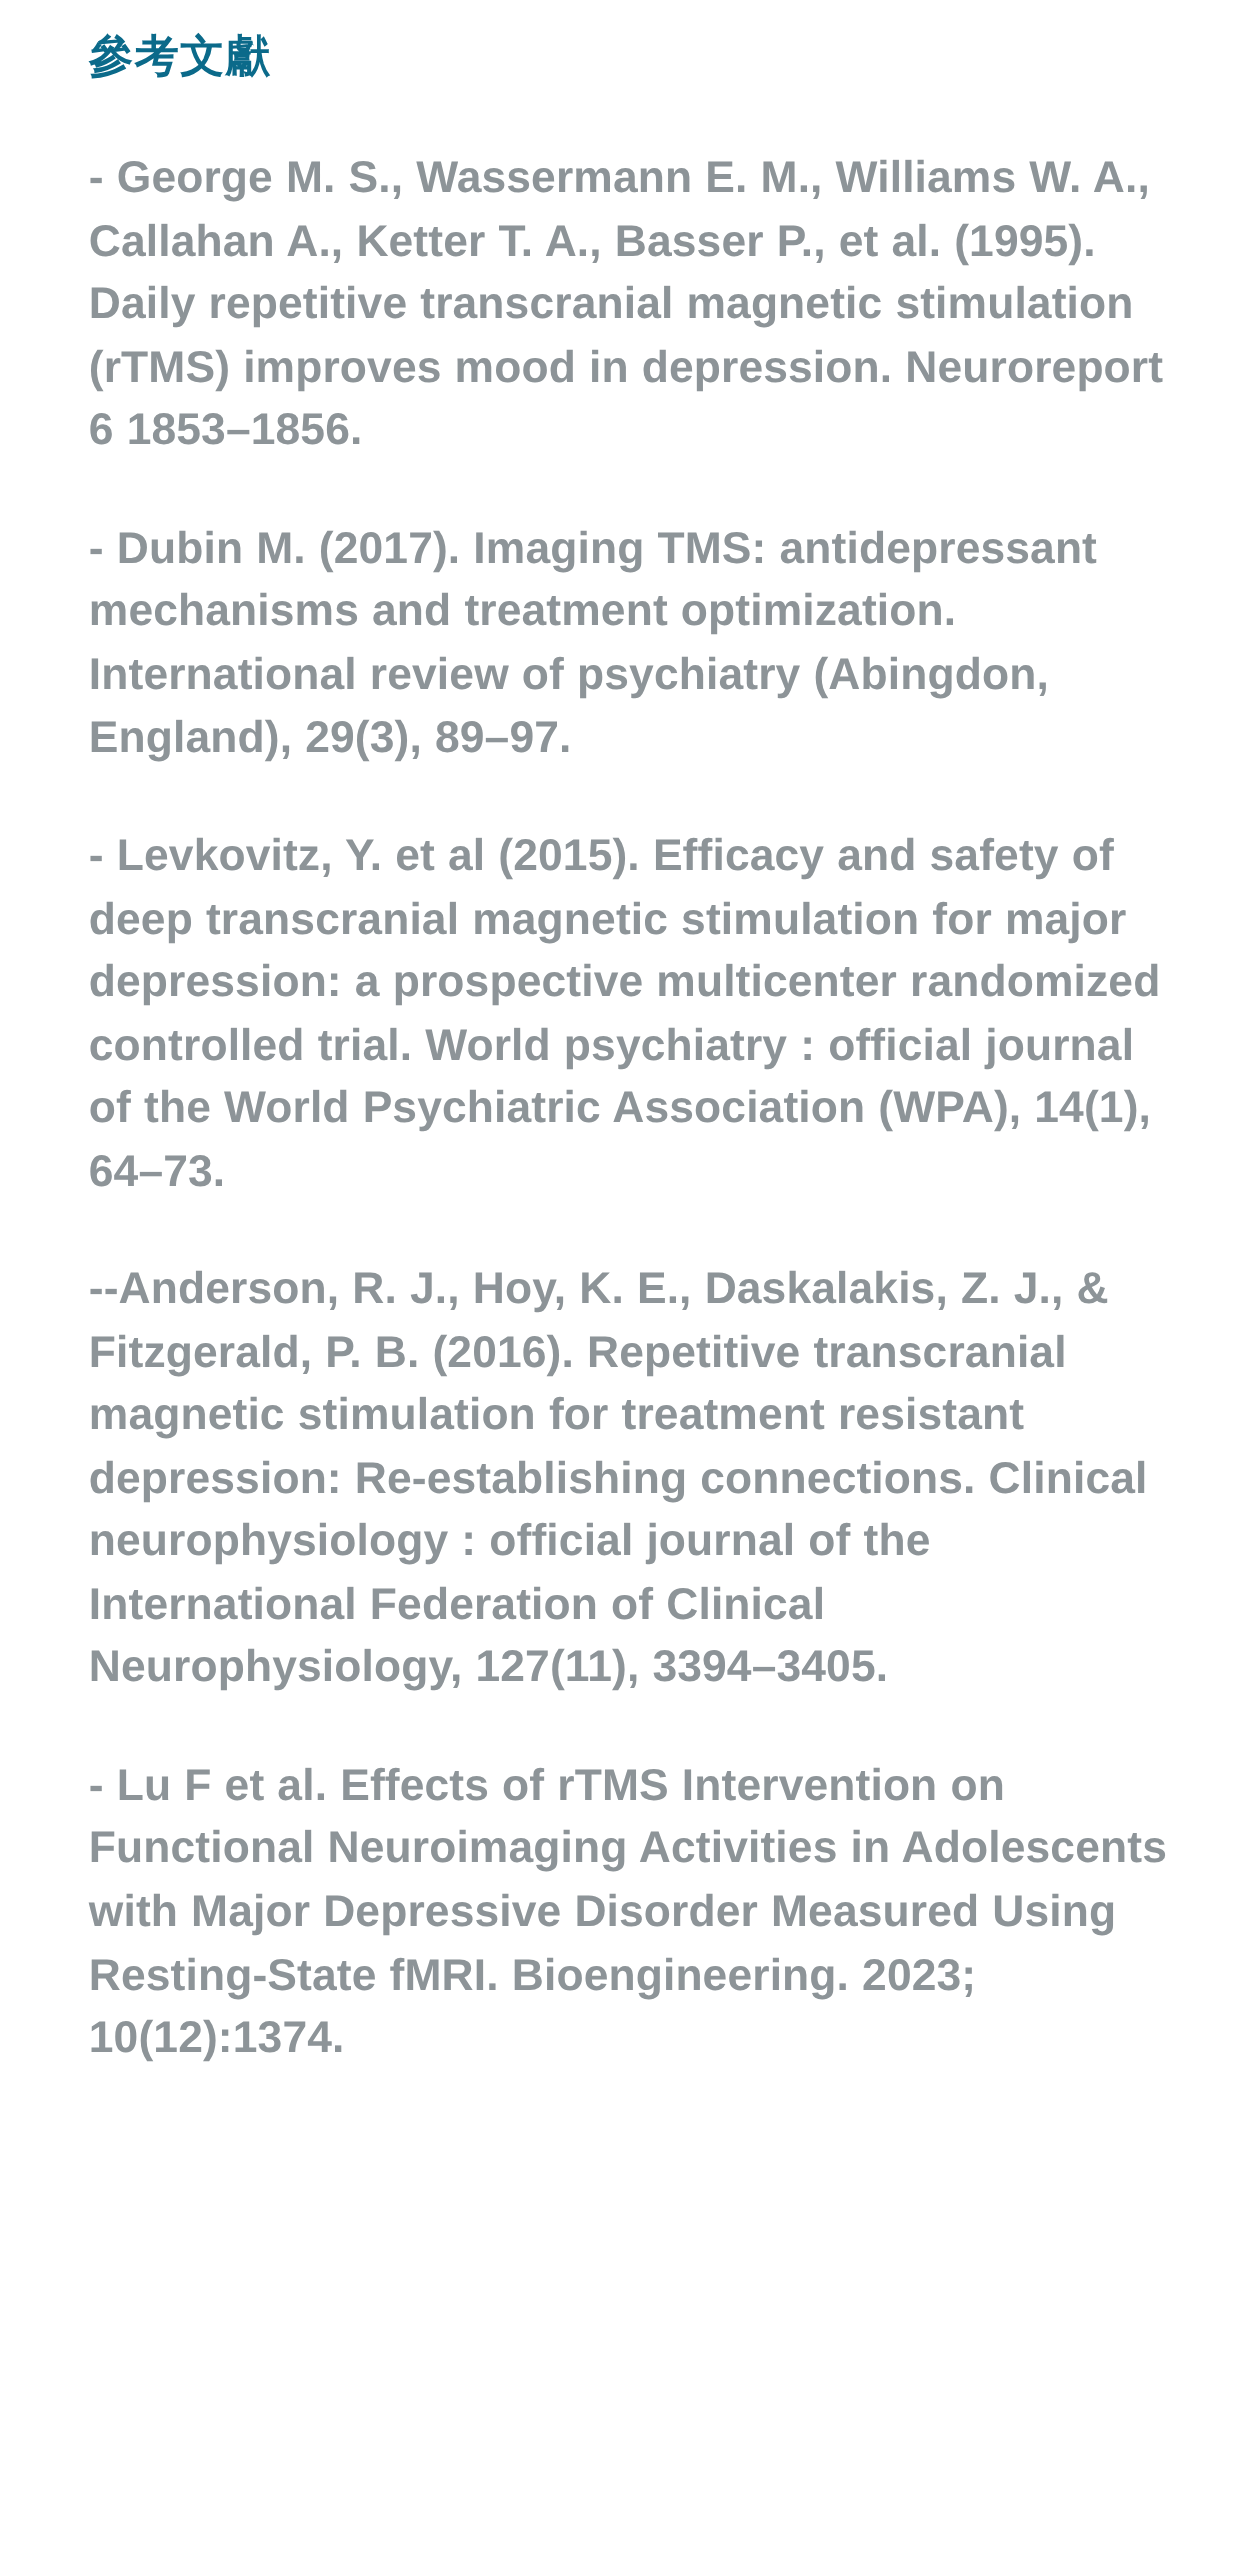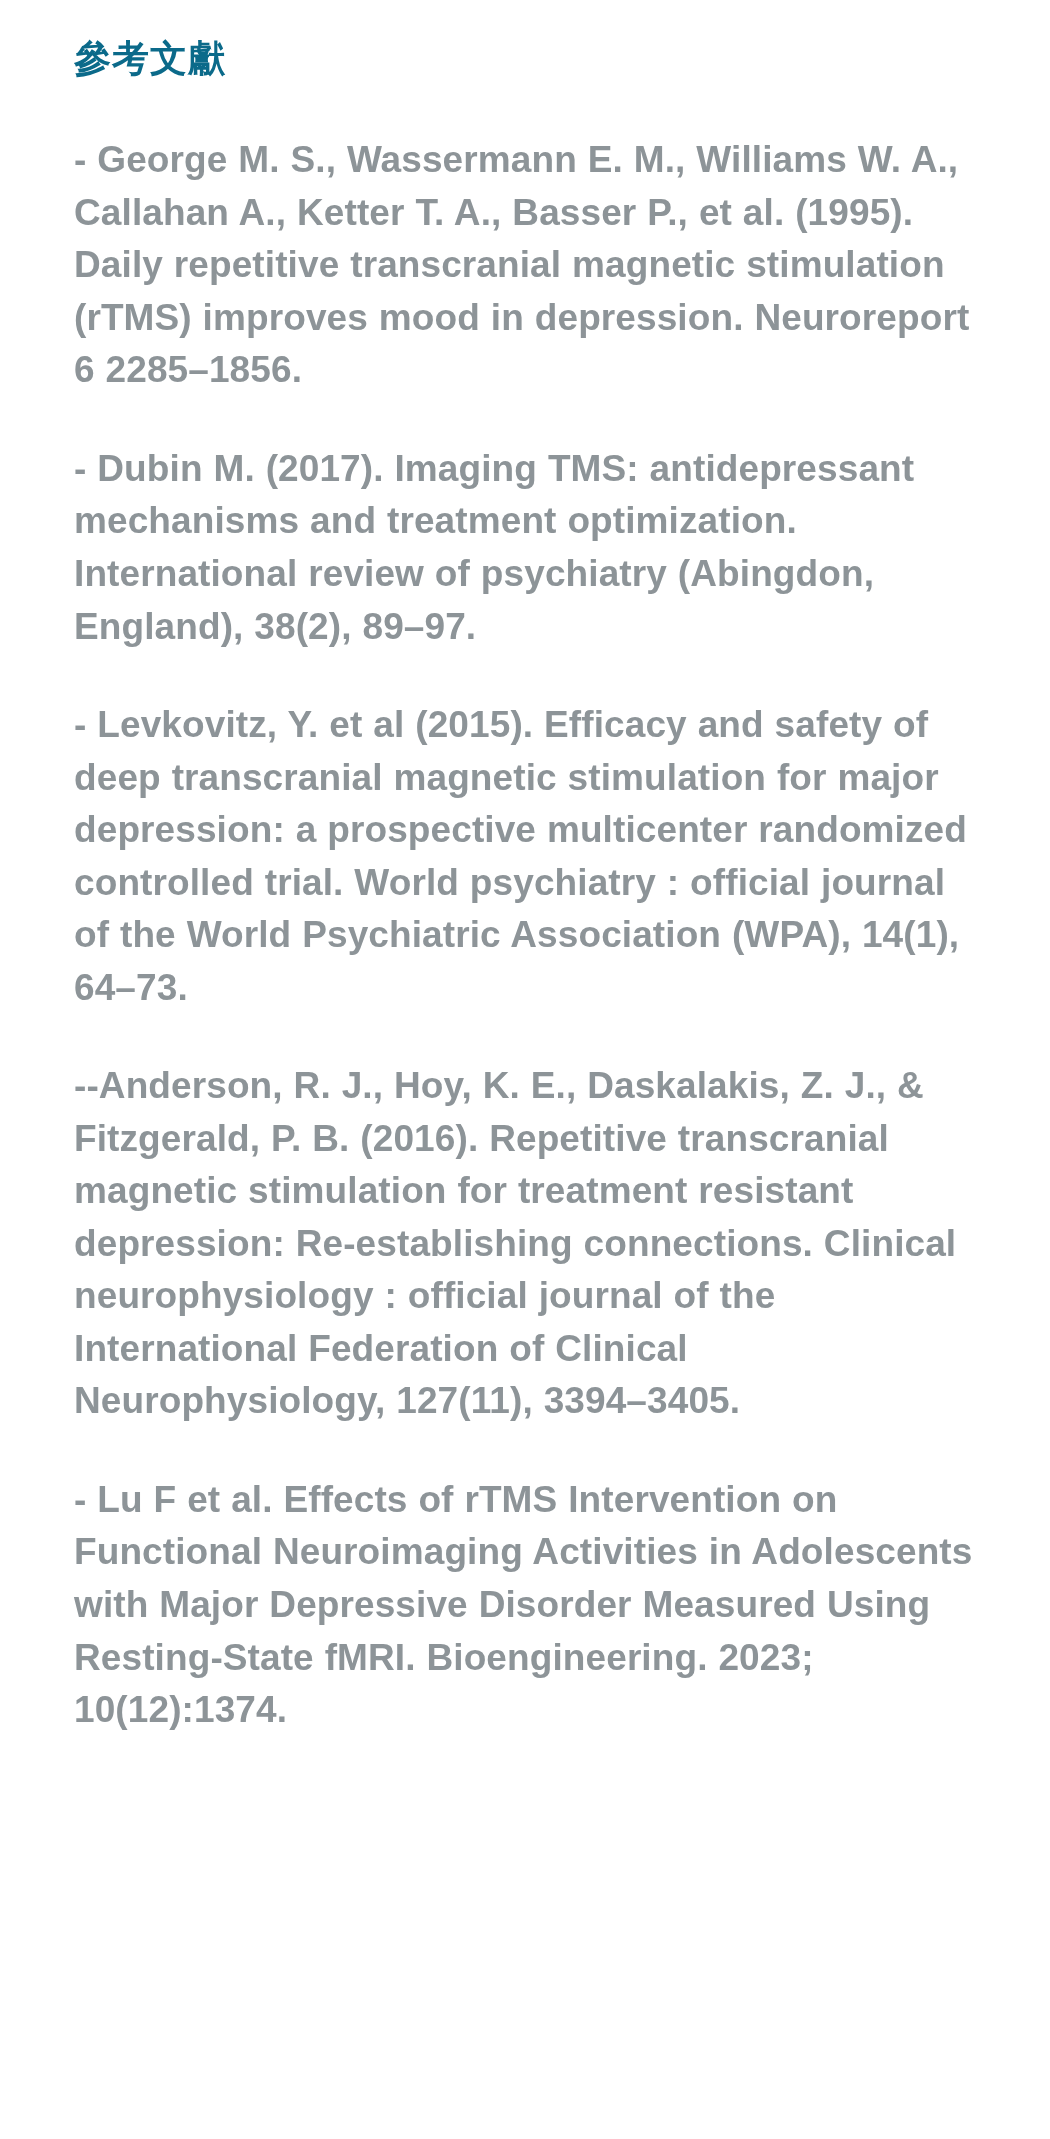--- a/index.html
+++ b/index.html
@@ -10,21 +10,21 @@
   body {
     width: 1050px;
     min-height: 2139px;
     font-family: "Liberation Sans", sans-serif;
     -webkit-font-smoothing: antialiased;
   }
   .page {
     box-sizing: border-box;
     width: 1050px;
     min-height: 2139px;
-    padding: 36px 64px 40px 74px;
+    padding: 24px 64px 40px 74px;
     background: #ffffff;
   }
   .doc-title {
     font-size: 37px;
     font-weight: 700;
     color: #0b6a8a;
     letter-spacing: 1px;
     margin: 0 0 52px 0;
     line-height: 1.25;
   }
@@ -46,19 +46,19 @@
     margin-bottom: 0;
     margin-top: 32px;
   }
 </style>
 </head>
 <body>
 
 <div class="page">
   <h1 class="doc-title">參考文獻</h1>
   <ul class="ref-list">
-    <li class="ref-item">- George M. S., Wassermann E. M., Williams W. A., Callahan A., Ketter T. A., Basser P., et al. (1995). Daily repetitive transcranial magnetic stimulation (rTMS) improves mood in depression. Neuroreport 6 2285–1856.</li>
-    <li class="ref-item">- Dubin M. (2017). Imaging TMS: antidepressant mechanisms and treatment optimization. International review of psychiatry (Abingdon, England), 38(2), 89–97.</li>
+    <li class="ref-item">- George M. S., Wassermann E. M., Williams W. A., Callahan A., Ketter T. A., Basser P., et al. (1995). Daily repetitive transcranial magnetic stimulation (rTMS) improves mood in depression. Neuroreport 6 1853–1856.</li>
+    <li class="ref-item">- Dubin M. (2017). Imaging TMS: antidepressant mechanisms and treatment optimization. International review of psychiatry (Abingdon, England), 29(3), 89–97.</li>
     <li class="ref-item">- Levkovitz, Y. et al (2015). Efficacy and safety of deep transcranial magnetic stimulation for major depression: a prospective multicenter randomized controlled trial. World psychiatry : official journal of the World Psychiatric Association (WPA), 14(1), 64–73.</li>
     <li class="ref-item">--Anderson, R. J., Hoy, K. E., Daskalakis, Z. J., &amp; Fitzgerald, P. B. (2016). Repetitive transcranial magnetic stimulation for treatment resistant depression: Re-establishing connections. Clinical neurophysiology : official journal of the International Federation of Clinical Neurophysiology, 127(11), 3394–3405.</li>
     <li class="ref-item">- Lu F et al. Effects of rTMS Intervention on Functional Neuroimaging Activities in Adolescents with Major Depressive Disorder Measured Using Resting-State fMRI. Bioengineering. 2023; 10(12):1374.</li>
   </ul>
 </div>
 
 </body></html>

